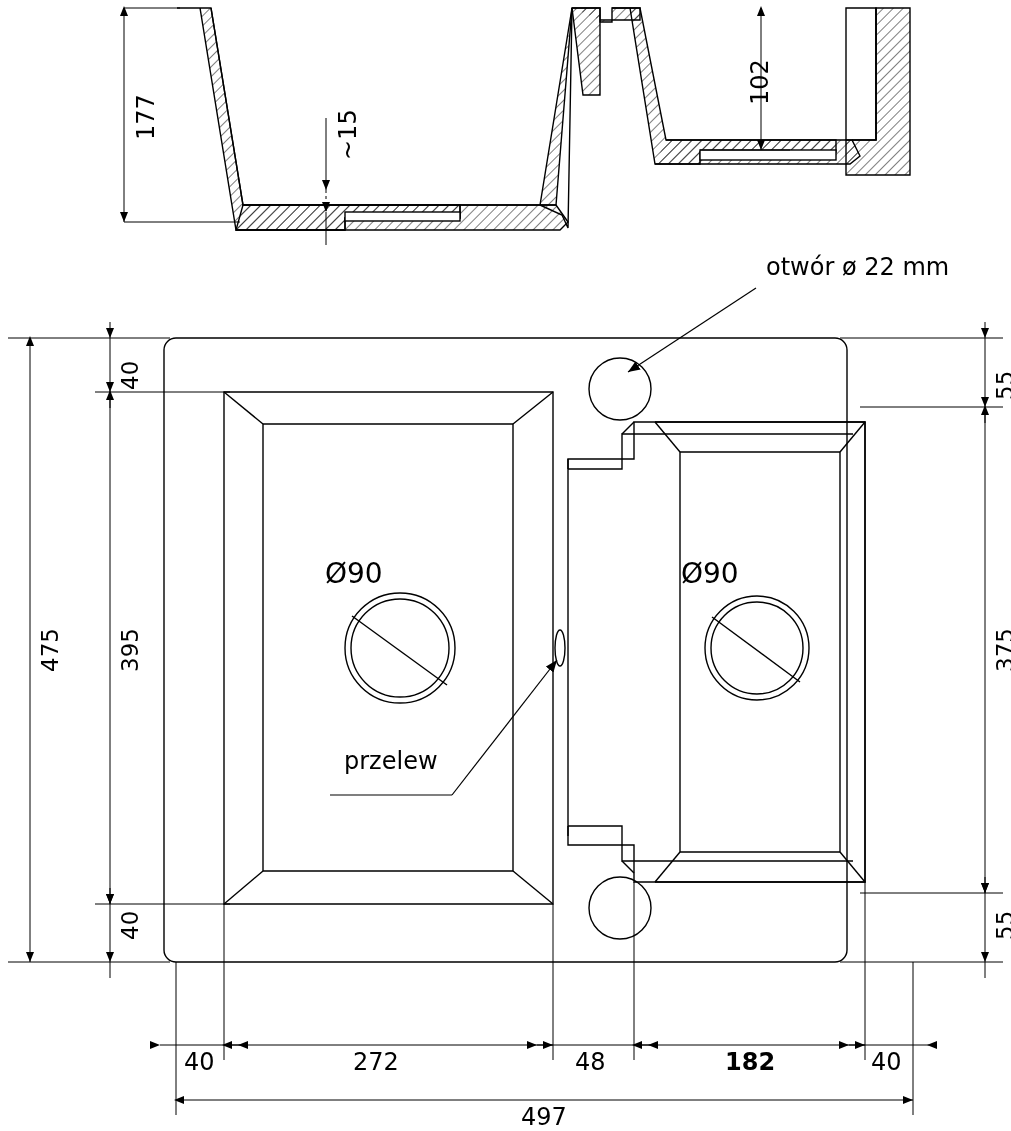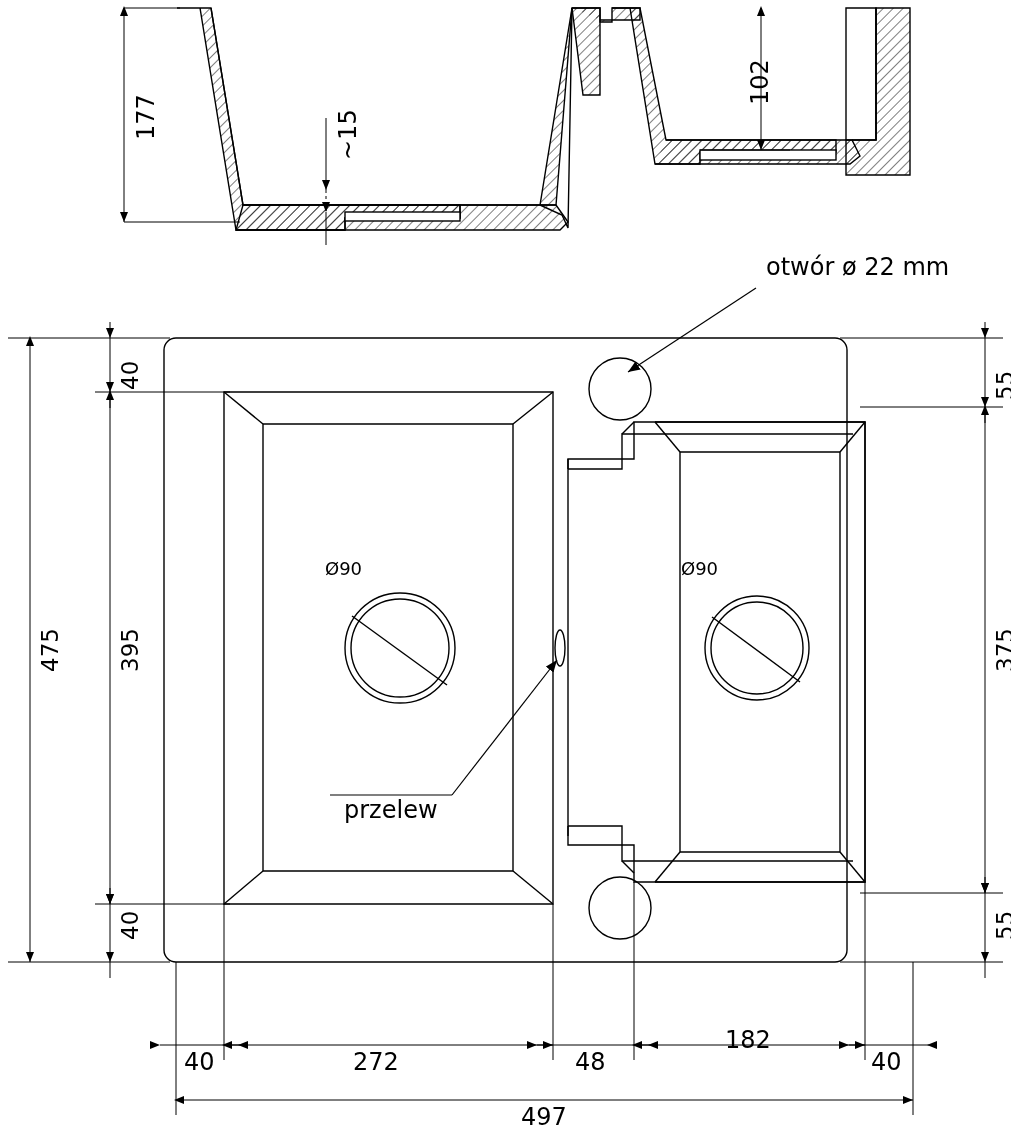--- a/index.html
+++ b/index.html
@@ -26,21 +26,21 @@
     position: absolute;
     font-family: "DejaVu Sans", sans-serif;
     color: #000000;
     white-space: nowrap;
     line-height: 1;
   }
   .lbl.rot {
     transform-origin: 0 0;
     transform: rotate(-90deg);
   }
-  .f22 { font-size: 18px; }
+  .f22 { font-size: 28px; }
   .f23 { font-size: 23px; }
   .f24 { font-size: 24px; }
 </style>
 </head>
 <body>
 
 <div id="sheet">
 
   <svg width="1011" height="1131" viewBox="0 0 1011 1131">
     <defs>
@@ -202,33 +202,33 @@
 
       <line x1="176" y1="1100" x2="913" y2="1100" marker-start="url(#arrOut)" marker-end="url(#arrIn)"></line>
     </g>
   </svg>
 
   <div class="lbl f24 rot" style="left:134px; top:140px;">177</div>
   <div class="lbl f24 rot" style="left:336px; top:160px;">~15</div>
   <div class="lbl f24 rot" style="left:748px; top:105px;">102</div>
 
   <div class="lbl f24" style="left:766px; top:255px;">otwór ø 22 mm</div>
-  <div class="lbl f24" style="left:344px; top:798px;">przelew</div>
+  <div class="lbl f24" style="left:344px; top:749px;">przelew</div>
   <div class="lbl f22" style="left:325px; top:560px;">Ø90</div>
   <div class="lbl f22" style="left:681px; top:560px;">Ø90</div>
 
   <div class="lbl f23 rot" style="left:39px; top:672px;">475</div>
   <div class="lbl f23 rot" style="left:119px; top:672px;">395</div>
   <div class="lbl f23 rot" style="left:119px; top:390px;">40</div>
   <div class="lbl f23 rot" style="left:119px; top:940px;">40</div>
 
   <div class="lbl f23 rot" style="left:994px; top:400px;">55</div>
   <div class="lbl f23 rot" style="left:994px; top:672px;">375</div>
   <div class="lbl f23 rot" style="left:994px; top:940px;">55</div>
 
   <div class="lbl f24" style="left:184px; top:1050px;">40</div>
   <div class="lbl f24" style="left:353px; top:1050px;">272</div>
   <div class="lbl f24" style="left:575px; top:1050px;">48</div>
-  <div class="lbl f24" style="left:725px; top:1028px;">182</div>
+  <div class="lbl f24" style="left:725px; top:1050px;font-weight:bold;">182</div>
   <div class="lbl f24" style="left:871px; top:1050px;">40</div>
   <div class="lbl f24" style="left:521px; top:1105px;">497</div>
 
 </div>
 
 </body></html>

